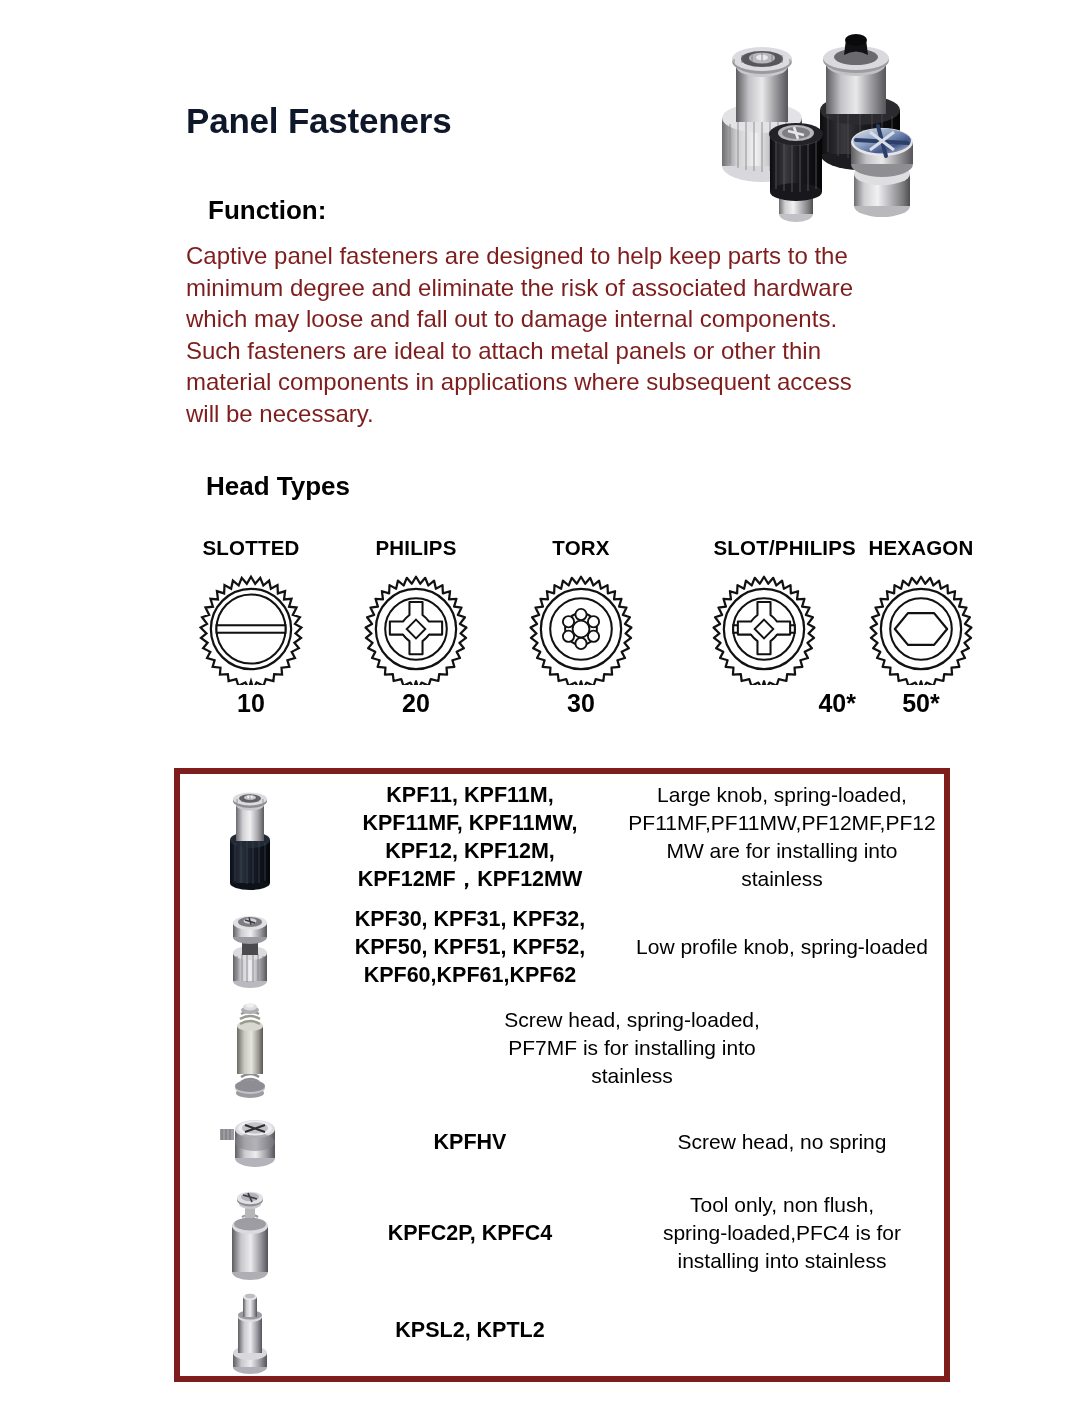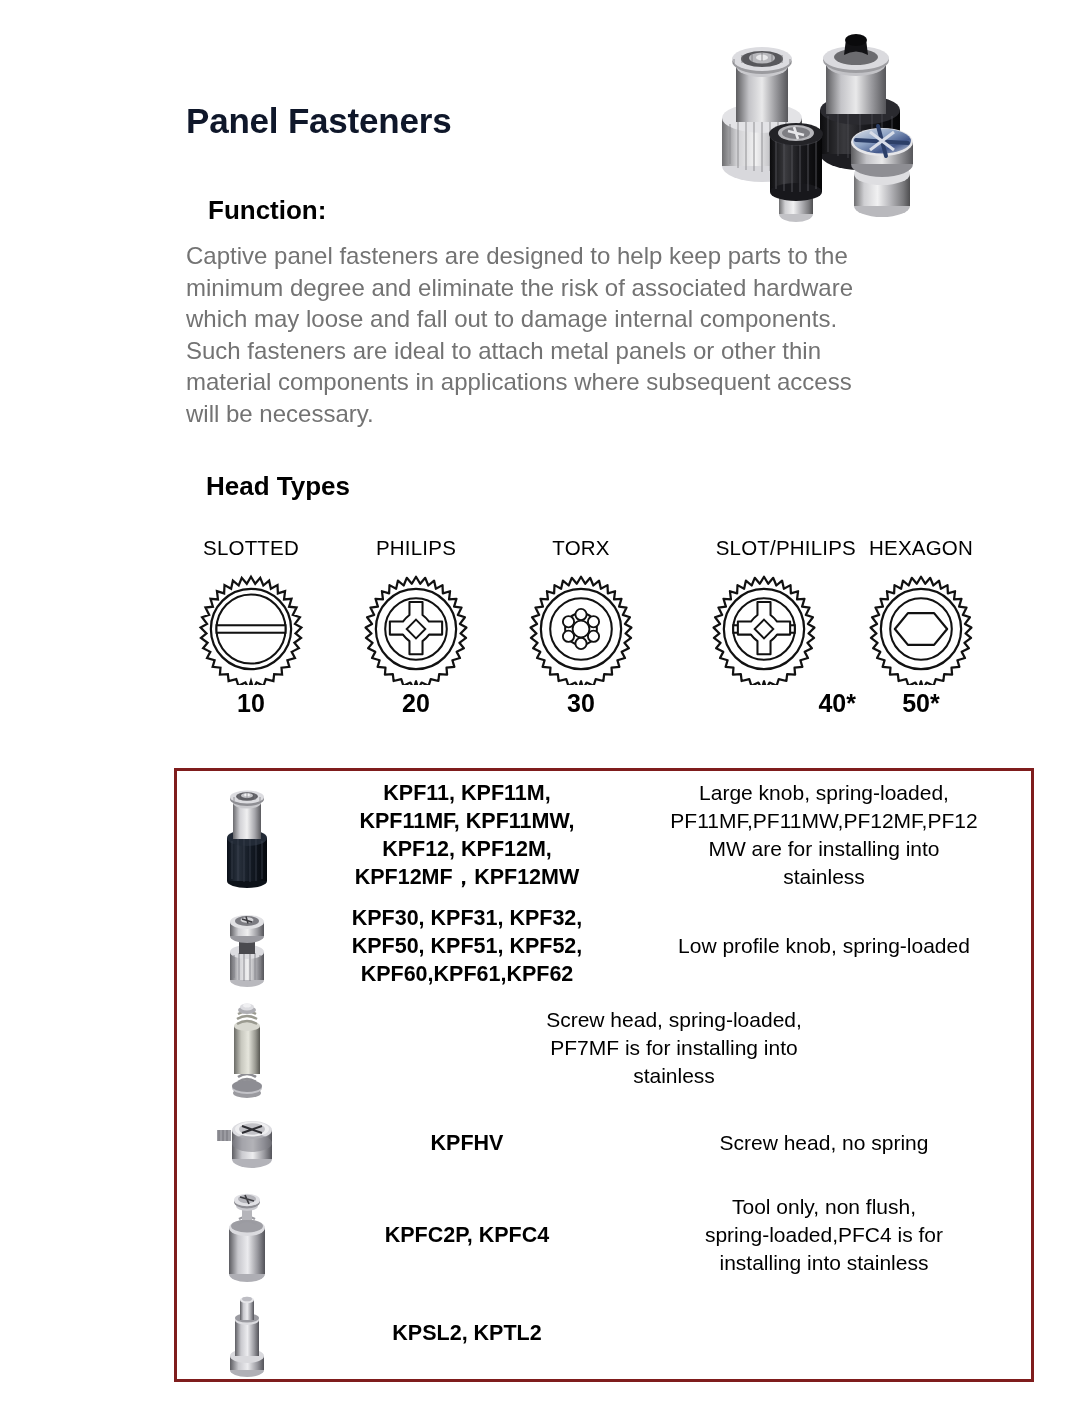--- a/index.html
+++ b/index.html
@@ -53,41 +53,41 @@
   }
 
   
   .function-body {
     position: absolute;
     left: 186px;
     top: 240px;
     width: 772px;
     font-size: 24px;
     line-height: 31.5px;
-    color: #737373;
+    color: #7f1d1d;
     white-space: pre-line;
   }
 
   
   .head-types {
     position: absolute;
     left: 176px;
     top: 535px;
     width: 816px;
     height: 225px;
   }
   .head-cell {
     position: absolute;
     top: 0;
     width: 150px;
     text-align: center;
   }
   .head-label {
     font-size: 20.5px;
-    font-weight: normal;
+    font-weight: bold;
     letter-spacing: 0.2px;
     height: 26px;
     line-height: 26px;
     white-space: nowrap;
   }
   .head-icon-wrap {
     margin-top: 8px;
     height: 120px;
     display: flex;
     align-items: center;
@@ -96,23 +96,23 @@
   .head-number {
     font-size: 25px;
     font-weight: bold;
   }
 
   
   .fastener-table {
     position: absolute;
     left: 174px;
     top: 768px;
-    width: 860px;
+    width: 776px;
     height: 614px;
-    border: 3px solid #7f1d1d;
+    border: 6px solid #7f1d1d;
     box-sizing: border-box;
     display: flex;
     flex-direction: column;
   }
   .frow {
     display: flex;
     align-items: center;
     box-sizing: border-box;
   }
   .col-img {

